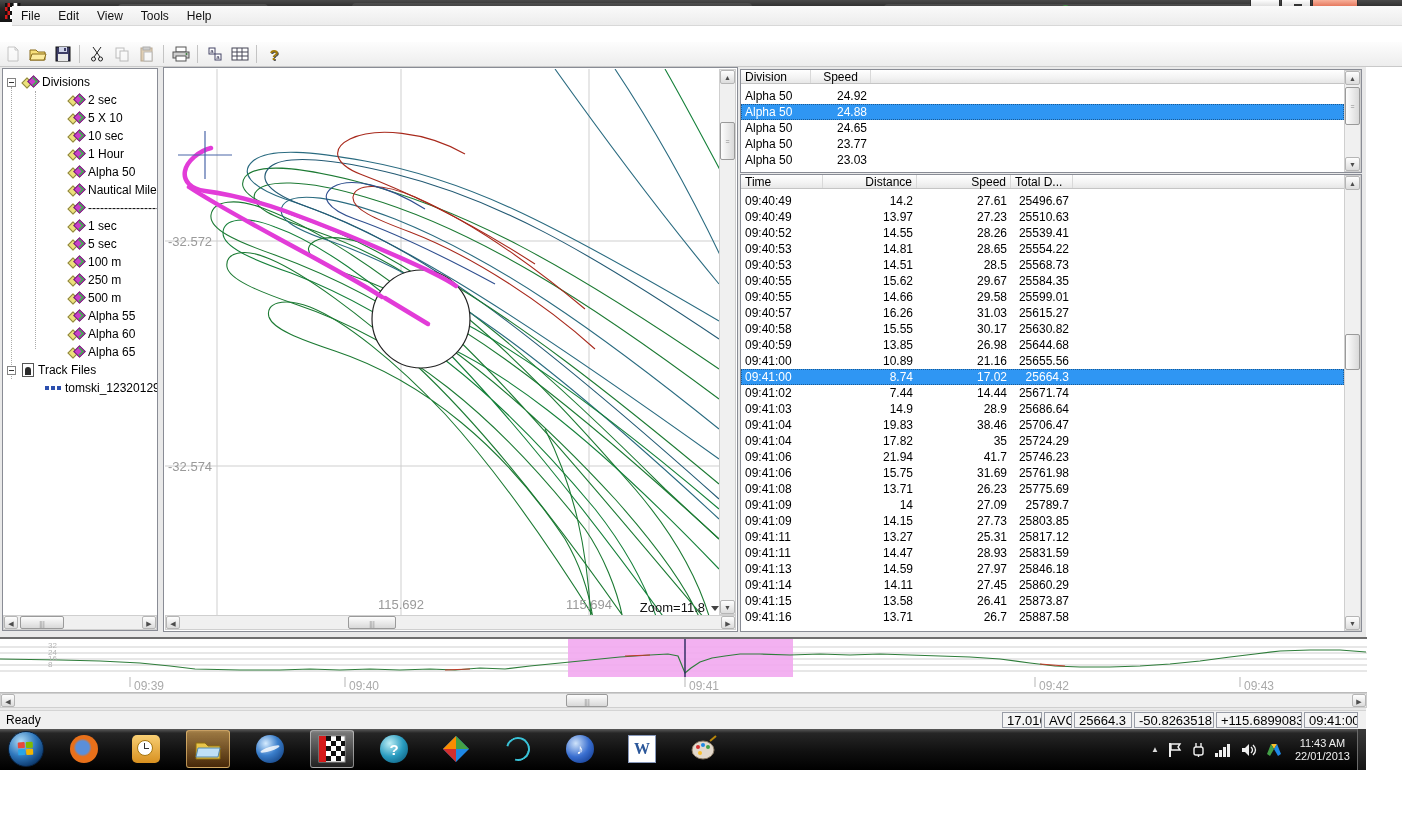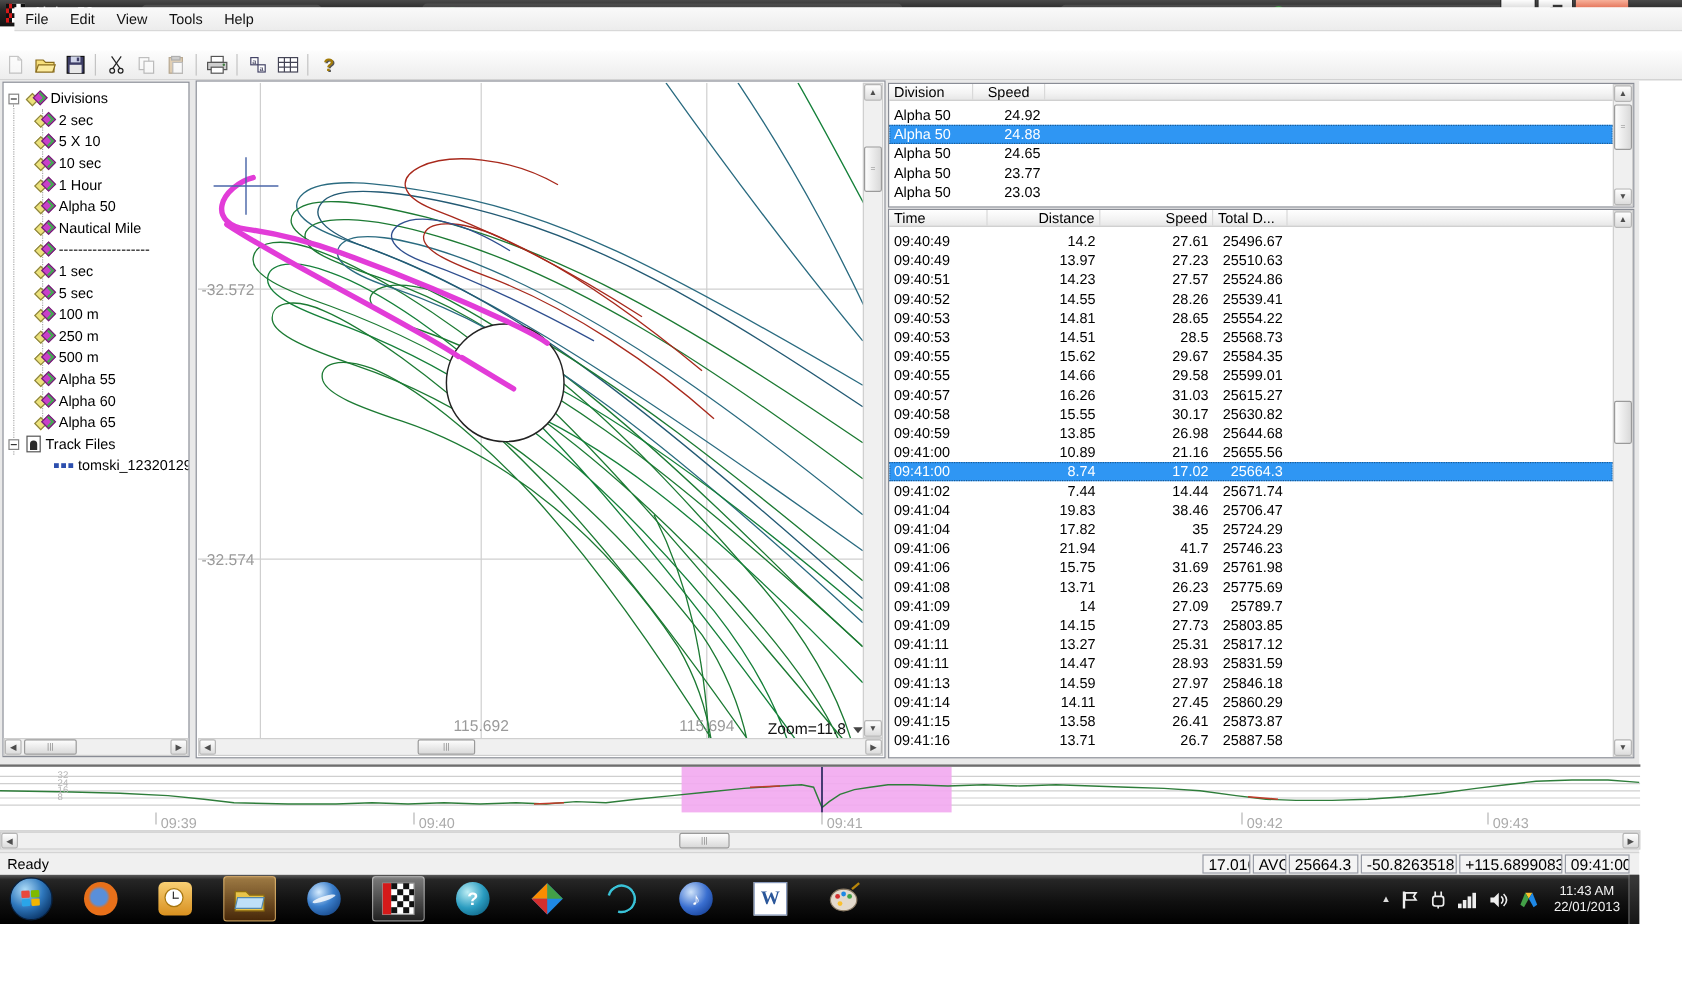--- a/index.html
+++ b/index.html
@@ -38,21 +38,21 @@
   
   .workspace { position:absolute; left:0; top:67px; width:1366px; height:645px; background:#e9e9e9; }
 
   .panel { position:absolute; background:#fff; border:1px solid #898c95; }
 
   
   .tree-panel { left:2px; top:1px; width:156px; height:563px; overflow:hidden; }
   .tree-scroll-h { position:absolute; left:0; bottom:0; right:0; height:15px; }
   .tree-body { position:absolute; left:0; top:4px; right:0; bottom:15px; overflow:hidden; }
   .tree-row { position:relative; height:18px; display:flex; align-items:center; white-space:nowrap; }
-  .tree-row.child { padding-left:20px; }
+  .tree-row.child { padding-left:59px; }
   .tree-row.child2 { padding-left:40px; }
   .tree-label { margin-left:4px; font-size:12px; }
   .expand-box { position:relative; width:9px; height:9px; border:1px solid #848484; background:#fff; margin-left:4px; flex:none; }
   .expand-box::after { content:""; position:absolute; left:1px; top:3px; width:5px; height:1px; background:#333; }
   .cube-icon { position:relative; width:16px; height:13px; flex:none; margin-left:6px; }
   .cube-icon::before { content:""; position:absolute; left:1px; top:3px; width:6px; height:6px;
     background:#ece27a; border:1px solid #8d8440; transform:rotate(45deg); }
   .cube-icon::after { content:""; position:absolute; left:7px; top:1px; width:7px; height:7px;
     background:#c93fc9; border:1px solid #6f2570; box-shadow:inset -2px 2px 0 #43a852; transform:rotate(45deg); }
   .trackfiles-icon { position:relative; width:12px; height:14px; border:1px solid #555; background:#fff; flex:none; margin-left:6px; }
@@ -485,27 +485,20 @@
             <div style="flex:1;"></div>
           </div>
           <div class="trow">
             <div class="td col-time">09:40:49</div>
             <div class="td r col-dist">13.97</div>
             <div class="td r col-speed">27.23</div>
             <div class="td r col-total">25510.63</div>
             <div style="flex:1;"></div>
           </div>
           <div class="trow">
-            <div class="td col-time">09:40:51</div>
-            <div class="td r col-dist">14.23</div>
-            <div class="td r col-speed">27.57</div>
-            <div class="td r col-total">25524.86</div>
-            <div style="flex:1;"></div>
-          </div>
-          <div class="trow">
             <div class="td col-time">09:40:52</div>
             <div class="td r col-dist">14.55</div>
             <div class="td r col-speed">28.26</div>
             <div class="td r col-total">25539.41</div>
             <div style="flex:1;"></div>
           </div>
           <div class="trow">
             <div class="td col-time">09:40:53</div>
             <div class="td r col-dist">14.81</div>
             <div class="td r col-speed">28.65</div>
@@ -566,20 +559,27 @@
             <div class="td r col-dist">8.74</div>
             <div class="td r col-speed">17.02</div>
             <div class="td r col-total">25664.3</div>
             <div style="flex:1;"></div>
           </div>
           <div class="trow">
             <div class="td col-time">09:41:02</div>
             <div class="td r col-dist">7.44</div>
             <div class="td r col-speed">14.44</div>
             <div class="td r col-total">25671.74</div>
+            <div style="flex:1;"></div>
+          </div>
+          <div class="trow">
+            <div class="td col-time">09:41:03</div>
+            <div class="td r col-dist">14.9</div>
+            <div class="td r col-speed">28.9</div>
+            <div class="td r col-total">25686.64</div>
             <div style="flex:1;"></div>
           </div>
           <div class="trow">
             <div class="td col-time">09:41:04</div>
             <div class="td r col-dist">19.83</div>
             <div class="td r col-speed">38.46</div>
             <div class="td r col-total">25706.47</div>
             <div style="flex:1;"></div>
           </div>
           <div class="trow">

